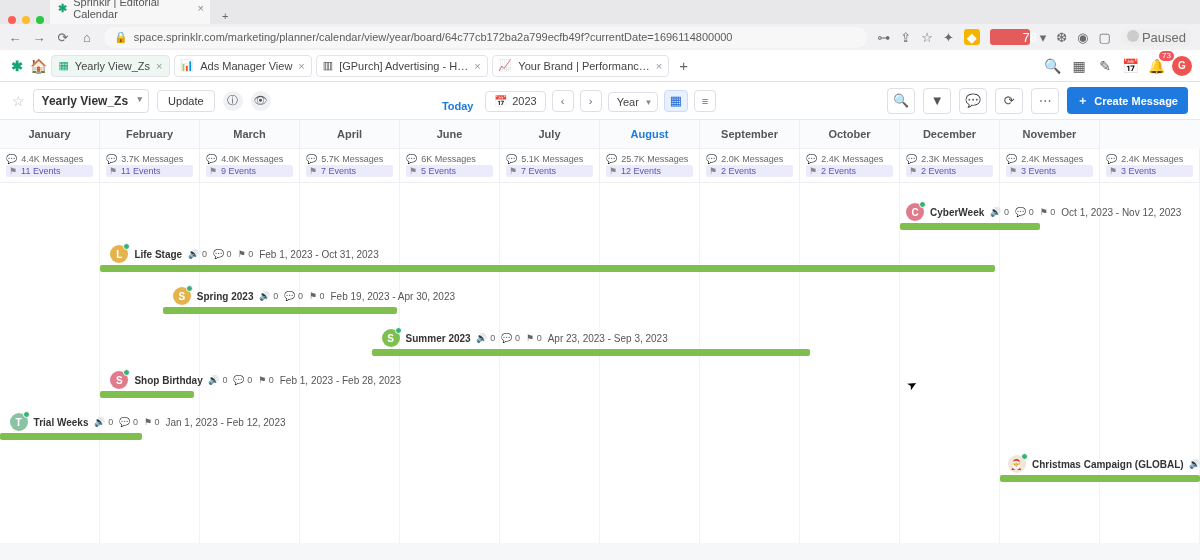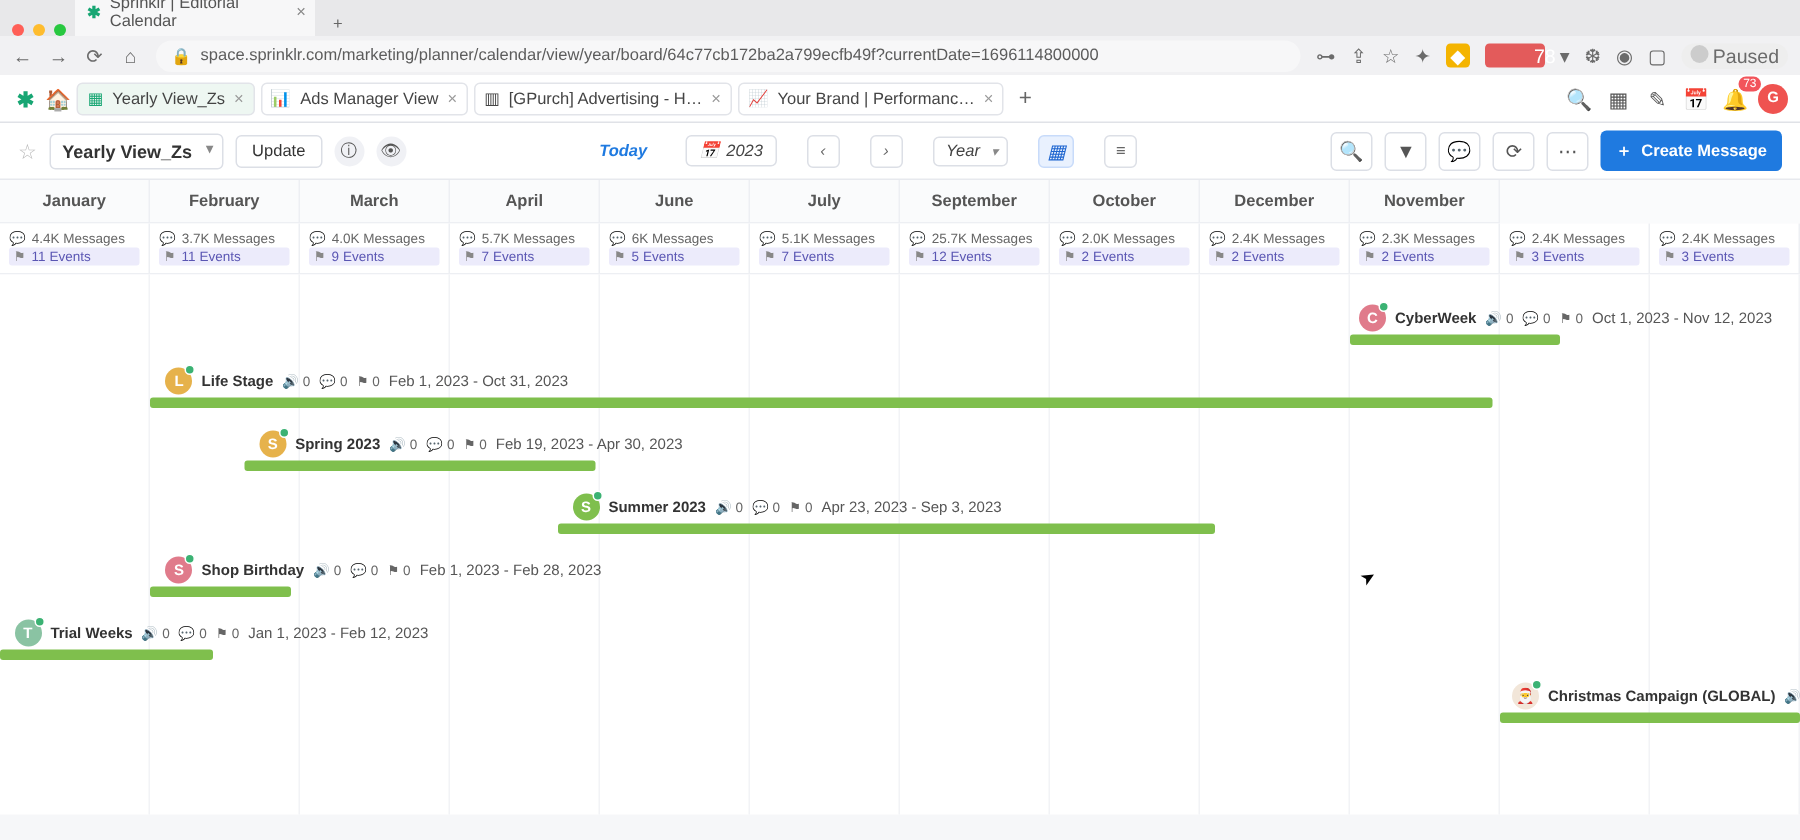--- a/index.html
+++ b/index.html
@@ -30,21 +30,21 @@
   .bell{position:relative;}
   .bell .badge{position:absolute;top:-4px;right:-6px;background:#f2545b;color:#fff;border-radius:8px;font-size:8px;padding:0 3px;line-height:10px;}
   .avatar{width:20px;height:20px;border-radius:50%;background:#ef5350;color:#fff;display:inline-flex;align-items:center;justify-content:center;font-size:10px;font-weight:600;}
   
   .toolbar{ background:#fff; border-bottom:1px solid #e7e9ee; height:38px; display:flex; align-items:center; padding:0 12px; gap:8px;}
   .star{color:#bbb;font-size:14px;}
   .viewsel{border:1px solid #dcdfe6;border-radius:4px;padding:4px 20px 4px 8px;font-size:12px;font-weight:600;position:relative;}
   .viewsel:after{content:"▾";position:absolute;right:6px;color:#888;font-size:9px;}
   .updatebtn{border:1px solid #dcdfe6;border-radius:4px;padding:4px 10px;font-size:11px;color:#333;}
   .circ{width:20px;height:20px;border-radius:50%;display:inline-flex;align-items:center;justify-content:center;color:#555;font-size:11px;background:#f0f1f5;}
-  .toolbar .mid{flex:1;display:flex;justify-content:center;align-items:center;gap:20px;font-style:italic;}
+  .toolbar .mid{flex:1;display:flex;justify-content:center;align-items:flex-end;gap:6px;}
   .todaytxt{color:#1f7ae0;font-size:11px;font-weight:600;margin-right:6px;}
   .pill{border:1px solid #dcdfe6;border-radius:4px;padding:3px 8px;font-size:11px;display:inline-flex;align-items:center;gap:4px;color:#444;}
   .arrow{border:1px solid #dcdfe6;border-radius:4px;width:22px;height:22px;display:inline-flex;align-items:center;justify-content:center;color:#666;}
   .calpill{background:#e9f1fe;border:1px solid #c8dbfa;color:#1f66d0;width:24px;height:22px;display:inline-flex;align-items:center;justify-content:center;border-radius:4px;font-size:13px;}
   .tbtn{border:1px solid #dcdfe6;border-radius:4px;width:28px;height:26px;display:inline-flex;align-items:center;justify-content:center;color:#555;font-size:13px;}
   .primary{background:#1f7ae0;color:#fff;border-radius:4px;padding:6px 10px;font-size:11px;font-weight:600;display:inline-flex;align-items:center;gap:6px;}
   
   .months{display:grid;grid-template-columns:repeat(12,1fr);background:#fafbfc;}
   .mcell{border-right:1px solid #edeff3;border-bottom:1px solid #edeff3;text-align:center;padding:8px 0;font-size:11px;font-weight:600;color:#555;}
   .mcell.cur{color:#1f7ae0;}
@@ -173,20 +173,21 @@
     </div>
 </div>
 
 <div class="months" id="months-row">
     <div class="mcell">January</div>
     <div class="mcell">February</div>
     <div class="mcell">March</div>
     <div class="mcell">April</div>
     <div class="mcell">June</div>
     <div class="mcell">July</div>
+    <div class="mcell cur">August</div>
     <div class="mcell">September</div>
     <div class="mcell">October</div>
     <div class="mcell">December</div>
     <div class="mcell">November</div>
   </div>
 <div class="stats" id="stats-row">
     <div class="scell">
       <div class="row">
         <span class="msgico">💬</span>
         <span>4.4K Messages</span>

